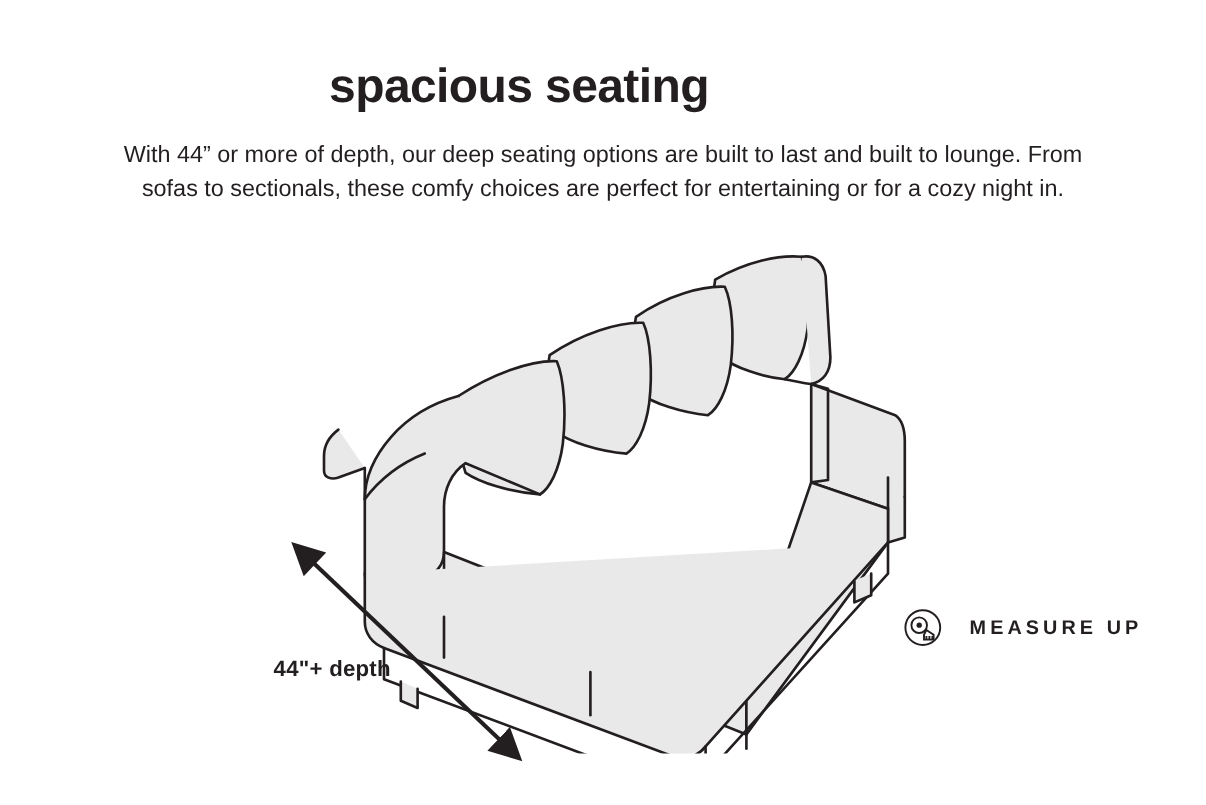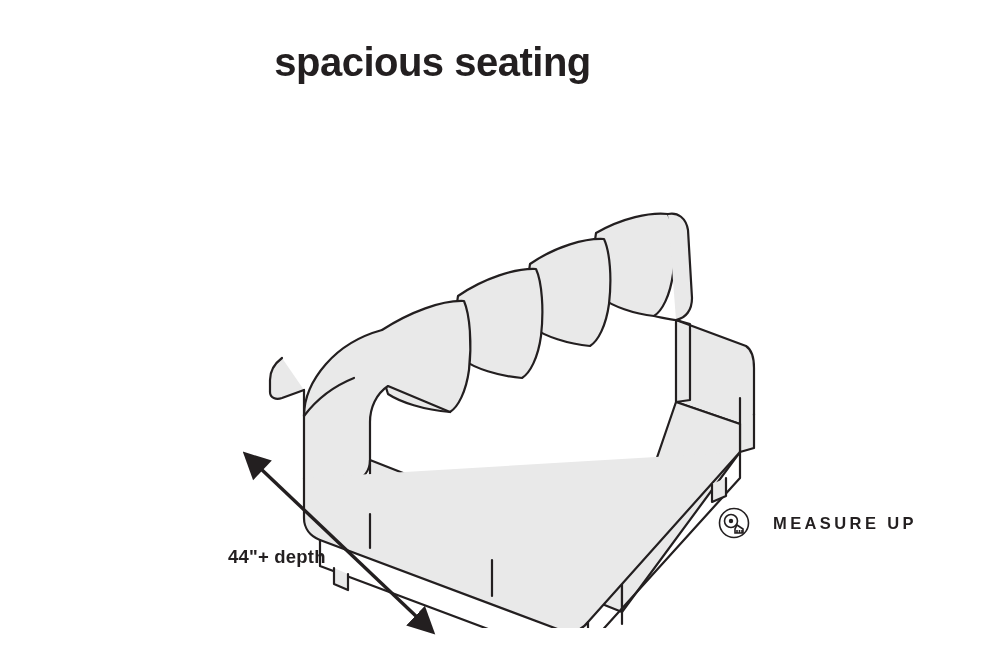--- a/index.html
+++ b/index.html
@@ -16,21 +16,21 @@
     position: relative;
   }
   .page {
     position: relative;
     width: 1005px;
     height: 671px;
     background: #ffffff;
   }
   .headline {
     position: absolute;
-    top: 40px;
+    top: 50px;
     left: 0;
     width: 865px;
     text-align: center;
     font-size: 40px;
     font-weight: bold;
     letter-spacing: -0.5px;
     color: #231f20;
     line-height: 1.1;
   }
   .subcopy {
@@ -62,21 +62,21 @@
   .measure-block {
     position: absolute;
     right: 18px;
     top: 506px;
     width: 270px;
     text-align: center;
   }
   .measure-head {
     display: flex;
     align-items: center;
-    justify-content: flex-start;
+    justify-content: center;
     gap: 22px;
     margin-bottom: 9px;
   }
   .measure-title {
     font-size: 16.5px;
     font-weight: bold;
     letter-spacing: 3.4px;
     color: #231f20;
   }
   .measure-note {
@@ -86,20 +86,21 @@
   }
   svg { display: block; }
 </style>
 </head>
 <body>
 
 <div class="page">
 
   <div class="headline">spacious seating</div>
 
+  <div class="subcopy">With 44” or more of depth, our deep seating options are built to last and built to lounge. From sofas to sectionals, these comfy choices are perfect for entertaining or for a cozy night in.</div>
 
   <div class="illustration">
     <svg width="560" height="450" viewBox="0 0 560 450" fill="none" stroke="#231f20" stroke-width="2.2" stroke-linejoin="round" stroke-linecap="round">
 
       <g fill="#e9e9e9">
         <path d="M366 55 C 392 40, 420 34, 438 36 C 444 48, 446 70, 443 96 C 440 118, 432 133, 424 138 C 404 136, 382 128, 372 120 C 366 104, 362 76, 366 55 Z"></path>
         <path d="M300 86 C 326 68, 356 60, 374 61 C 380 74, 382 100, 379 126 C 376 148, 368 163, 360 168 C 338 166, 314 158, 304 150 C 298 132, 296 106, 300 86 Z"></path>
         <path d="M228 118 C 254 100, 286 90, 306 91 C 312 104, 314 132, 311 158 C 308 180, 300 195, 292 200 C 268 198, 244 190, 234 182 C 228 164, 224 138, 228 118 Z"></path>
         <path d="M152 152 C 180 134, 212 122, 234 123 C 240 137, 242 166, 239 192 C 236 214, 228 229, 220 234 C 194 232, 170 224, 158 216 C 152 198, 148 172, 152 152 Z"></path>
       </g>

